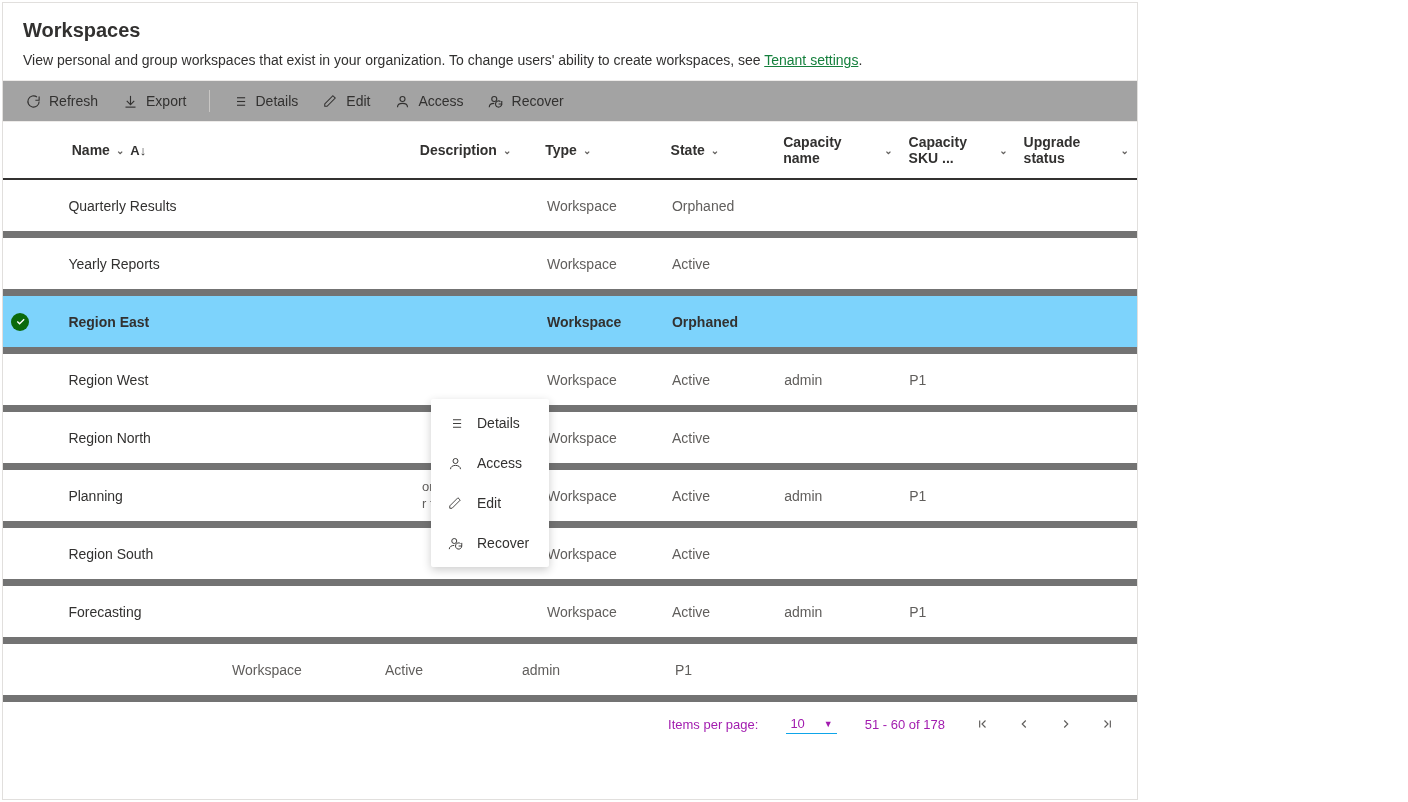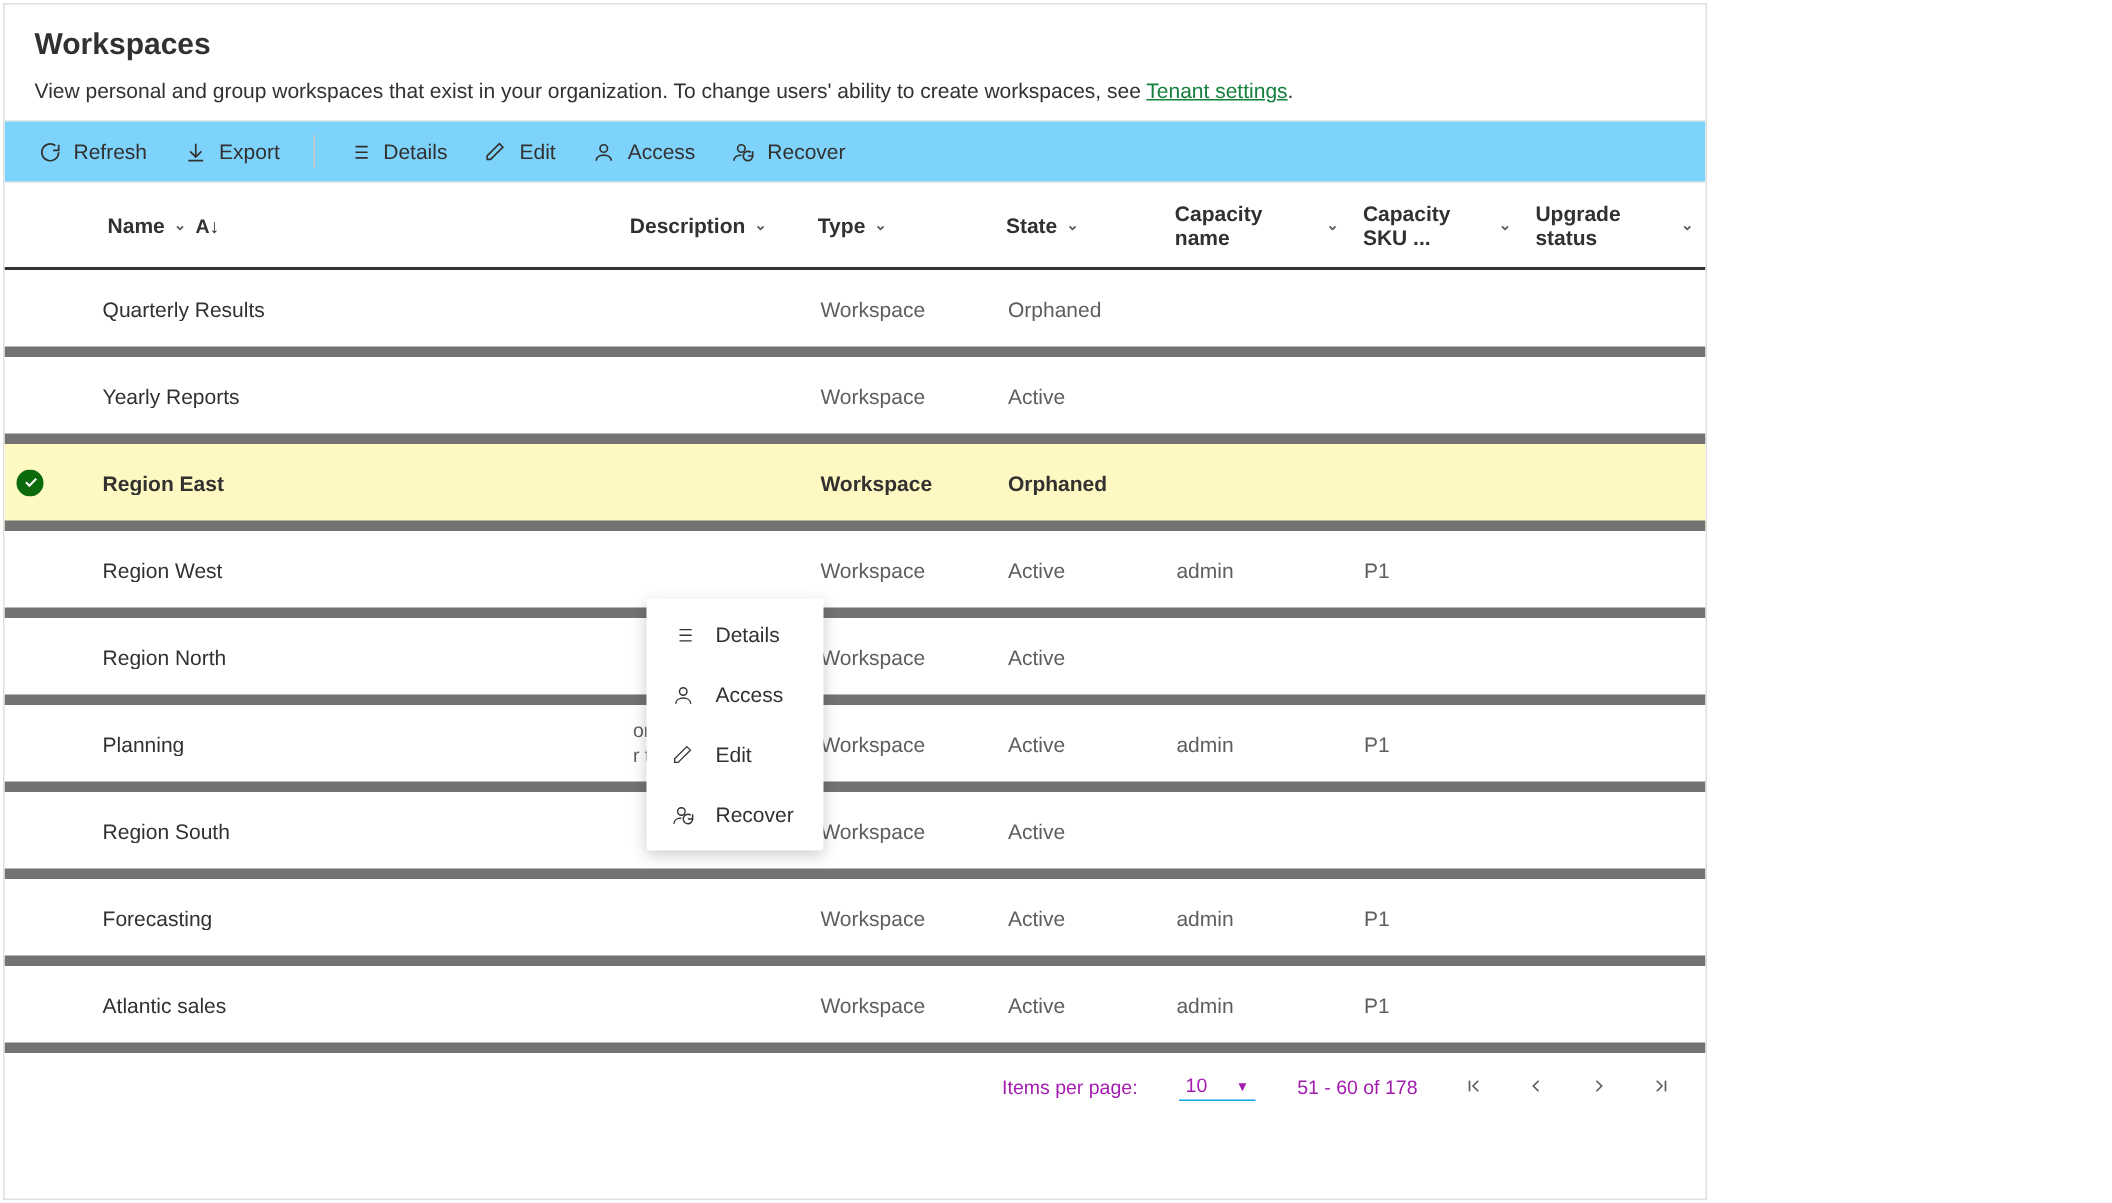--- a/index.html
+++ b/index.html
@@ -31,21 +31,21 @@
   color: #323130;
 }
 .subtitle a {
   color: #15803d;
   text-decoration: underline;
 }
 .toolbar {
   display: flex;
   align-items: center;
   gap: 12px;
-  background: #7dd3fc;
+  background: #a3a3a3;
   padding: 8px 16px;
   border-top: 1px solid #edebe9;
   border-bottom: 1px solid #edebe9;
 }
 .tbtn {
   display: flex;
   align-items: center;
   gap: 8px;
   padding: 4px 6px;
   cursor: pointer;
@@ -90,21 +90,21 @@
 
 .trow {
   display: flex;
   align-items: center;
   height: 58px;
   border-bottom: 7px solid #737373;
   font-size: 14px;
   color: #605e5c;
 }
 .trow.selected {
-  background: #fef9c3;
+  background: #7dd3fc;
   font-weight: 600;
   color: #323130;
 }
 .td { padding: 0 8px; overflow: hidden; text-overflow: ellipsis; }
 .td.col-name { color: #323130; display:flex; align-items:center; justify-content:space-between; padding-right: 40px;}
 .more-icon { width:16px; height:16px; display:flex; flex-direction:column; align-items:center; justify-content:center; gap:2px; cursor:pointer; padding: 6px; border-radius:2px;}
 .more-icon span { width:3px; height:3px; border-radius:50%; background:#323130; }
 .check-circle {
   width: 18px; height: 18px; border-radius: 50%;
   background: #0b6a0b;
@@ -381,23 +381,20 @@
             <div></div>
           </div>
           <div class="td col-type">Workspace</div>
           <div class="td col-state">Active</div>
           <div class="td col-cap">admin</div>
           <div class="td col-sku">P1</div>
           <div class="td col-upg"></div>
         </div>
         <div class="trow">
           <div class="td col-sel"></div>
-          <div class="td col-name">
-            <span>Atlantic sales</span>
-          </div>
           <div class="td col-desc desc-multi">
             <div></div>
           </div>
           <div class="td col-type">Workspace</div>
           <div class="td col-state">Active</div>
           <div class="td col-cap">admin</div>
           <div class="td col-sku">P1</div>
           <div class="td col-upg"></div>
         </div>
       </div>

